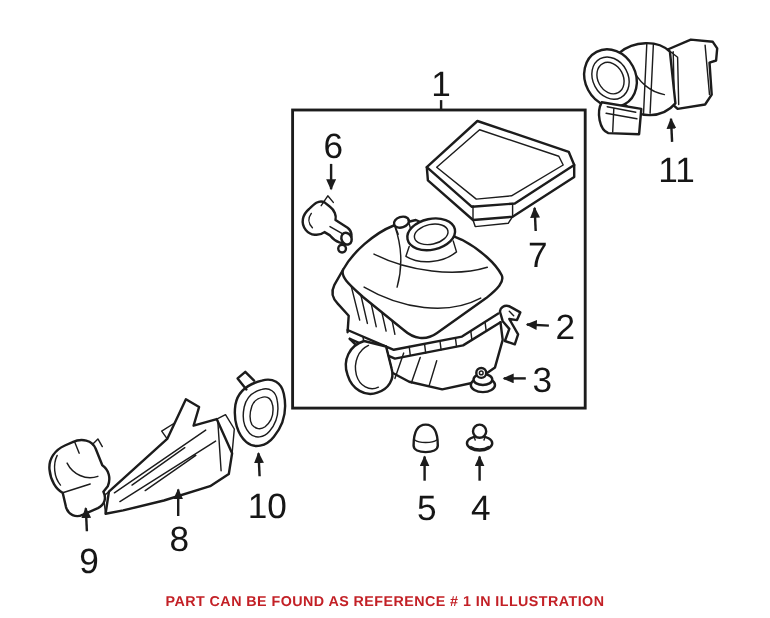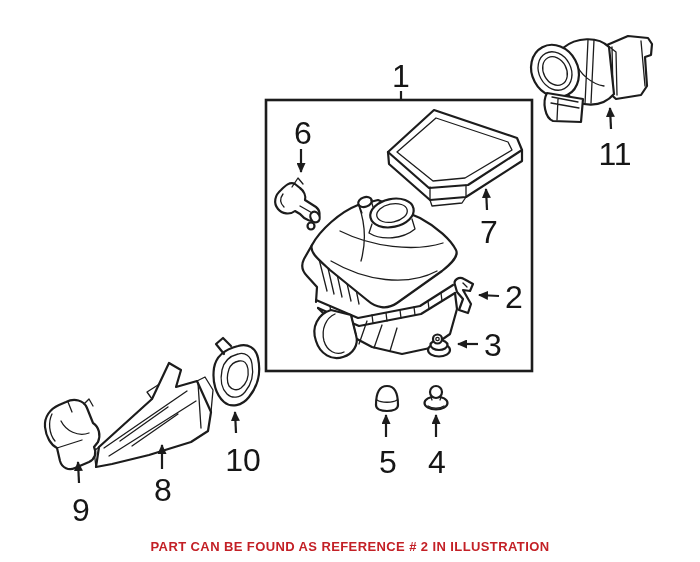--- a/index.html
+++ b/index.html
@@ -167,14 +167,14 @@
       <text class="callout-label" x="388" y="473" text-anchor="middle">5</text>
       <text class="callout-label" x="303" y="144" text-anchor="middle">6</text>
       <text class="callout-label" x="489" y="243" text-anchor="middle">7</text>
       <text class="callout-label" x="163" y="501" text-anchor="middle">8</text>
       <text class="callout-label" x="81" y="521" text-anchor="middle">9</text>
       <text class="callout-label" x="243" y="471" text-anchor="middle">10</text>
       <text class="callout-label" x="615" y="165" text-anchor="middle">11</text>
     </g>
   </svg>
 
-  <div class="ref-note">PART CAN BE FOUND AS REFERENCE # 2 IN ILLUSTRATION</div>
+  <div class="ref-note">PART CAN BE FOUND AS REFERENCE # 1 IN ILLUSTRATION</div>
 </div>
 
 </body></html>

